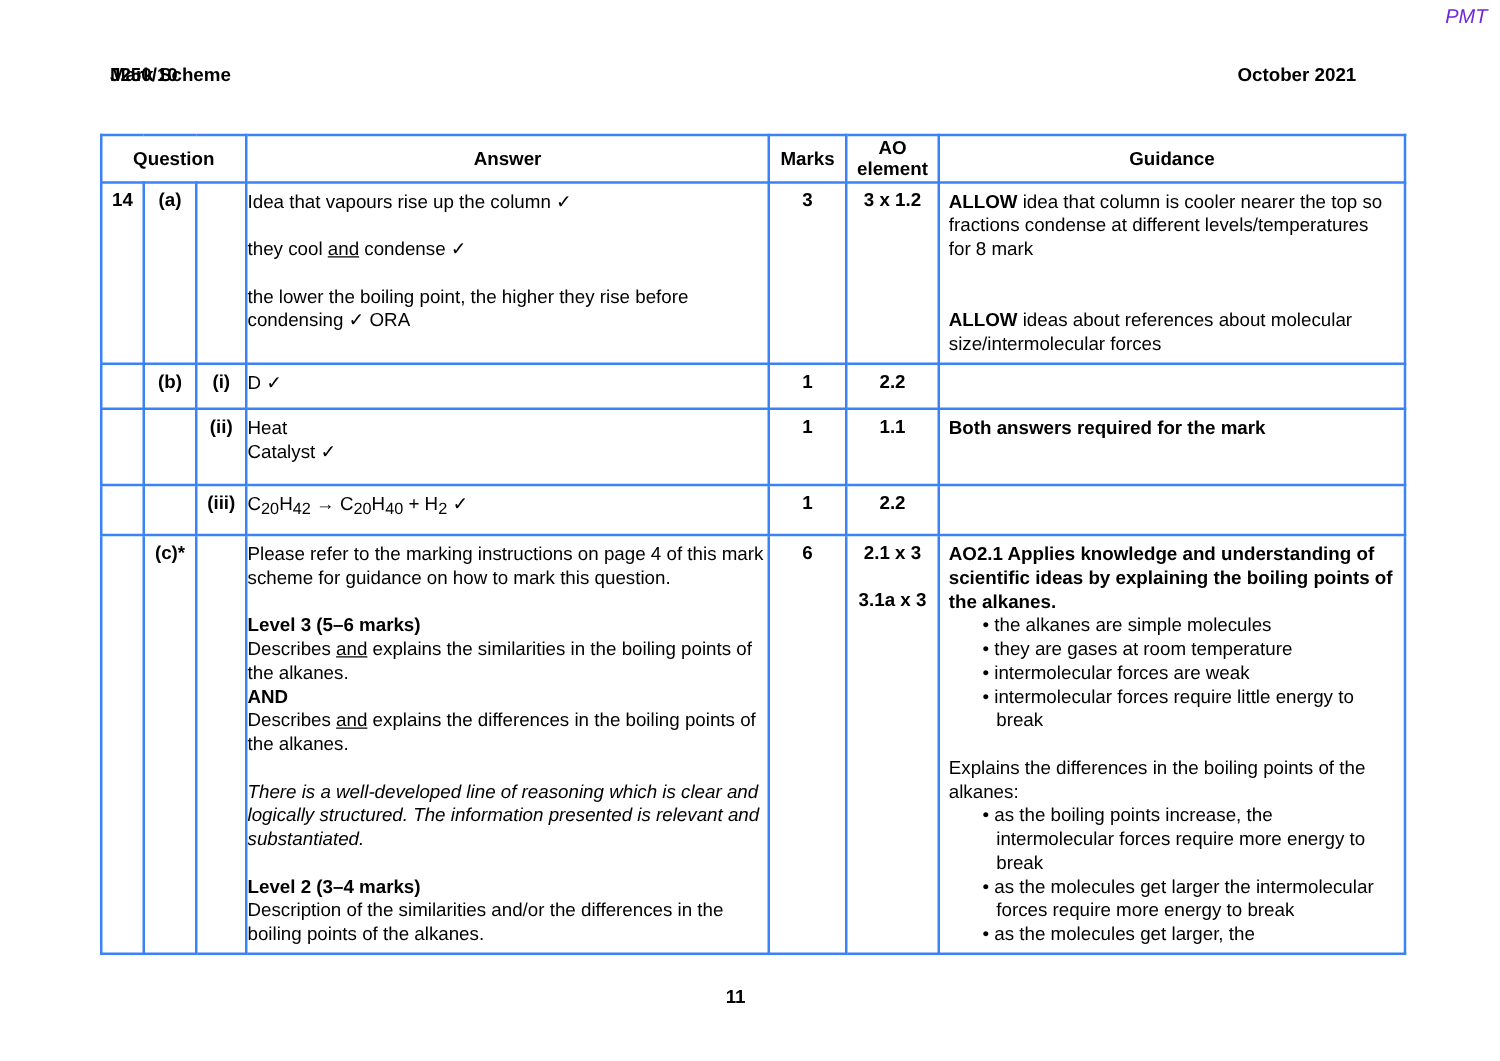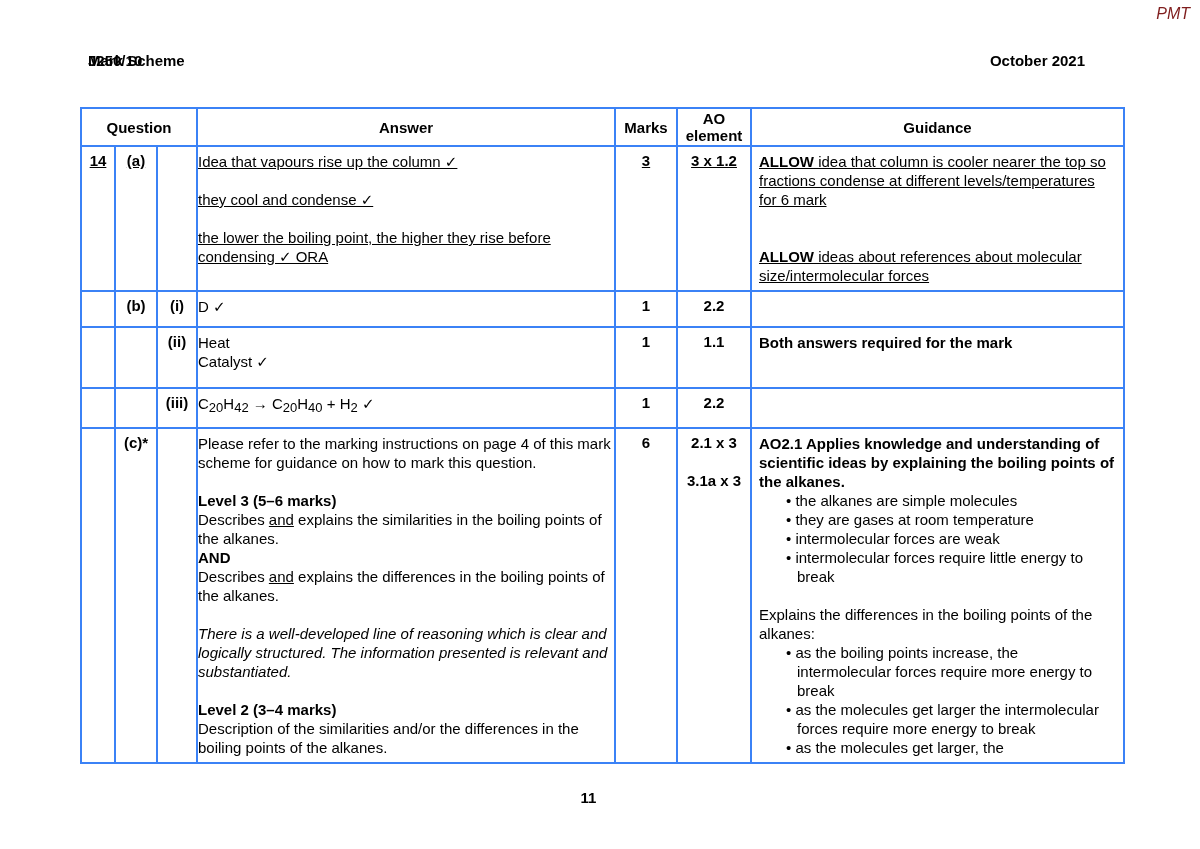--- a/index.html
+++ b/index.html
@@ -6,21 +6,21 @@
   html, body { background: #fff; }
   body {
     width: 1200px; height: 849px;
     position: relative;
     font-family: "Liberation Sans", "DejaVu Sans", sans-serif;
     color: #000;
     overflow: hidden;
   }
   .watermark {
     position: absolute; top: 5px; right: 10px;
-    font-style: italic; font-size: 16px; color: #7f1d1d;
+    font-style: italic; font-size: 16px; color: #6d28d9;
   }
   .doc-header {
     position: absolute; top: 52px; left: 88px; width: 997px;
     display: flex; justify-content: space-between; align-items: baseline;
     font-weight: 700; font-size: 15px;
   }
   .doc-header .center { position: absolute; left: 0; right: 0; text-align: left; }
   table.ms {
     position: absolute; left: 80px; top: 107px;
     width: 1043px;
@@ -36,21 +36,21 @@
   table.ms thead th {
     font-size: 15px; font-weight: 700; text-align: center;
     vertical-align: middle; height: 35px; line-height: 17px;
     padding: 1px 2px;
   }
   td.qcell { text-align: center; font-weight: 700; padding-top: 4px; font-size: 15px; }
   td.answer  { padding: 5px 0; }
   td.marks   { text-align: center; font-weight: 700; padding-top: 4px; }
   td.ao      { text-align: center; font-weight: 700; padding: 4px 2px; }
   td.guidance { padding: 5px 7px; }
-  tbody tr:nth-child(1) { height: 140px; text-decoration: underline; }
+  tbody tr:nth-child(1) { height: 140px; }
   tbody tr:nth-child(2) { height: 36px; }
   tbody tr:nth-child(3) { height: 61px; }
   tbody tr:nth-child(4) { height: 40px; }
   tbody tr:nth-child(5) { height: 322px; }
   .p { min-height: 19px; }
   .spacer { height: 19px; }
   .bullet { padding-left: 38px; text-indent: -11px; }
   .b { font-weight: 700; }
   .i { font-style: italic; }
   .u { text-decoration: underline; }
@@ -100,21 +100,21 @@
           <div class="spacer"></div>
           <div class="p"><span>they cool </span><span class="u">and</span><span> condense ✓</span></div>
           <div class="spacer"></div>
           <div class="p"><span>the lower the boiling point, the higher they rise before condensing ✓ ORA</span></div>
         </td>
       <td class="marks">3</td>
       <td class="ao">
           <div class="p"><span>3 x 1.2</span></div>
         </td>
       <td class="guidance">
-          <div class="p"><span class="b">ALLOW</span><span> idea that column is cooler nearer the top so fractions condense at different levels/temperatures for 6 mark</span></div>
+          <div class="p"><span class="b">ALLOW</span><span> idea that column is cooler nearer the top so fractions condense at different levels/temperatures for 8 mark</span></div>
           <div class="spacer"></div>
           <div class="spacer"></div>
           <div class="p"><span class="b">ALLOW</span><span> ideas about references about molecular size/intermolecular forces</span></div>
         </td>
     </tr>
     <tr>
       <td class="qcell"></td>
       <td class="qcell">(b)</td>
       <td class="qcell">(i)</td>
       <td class="answer">

